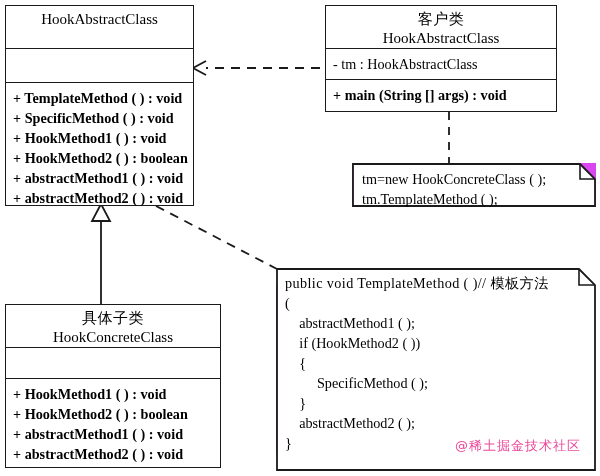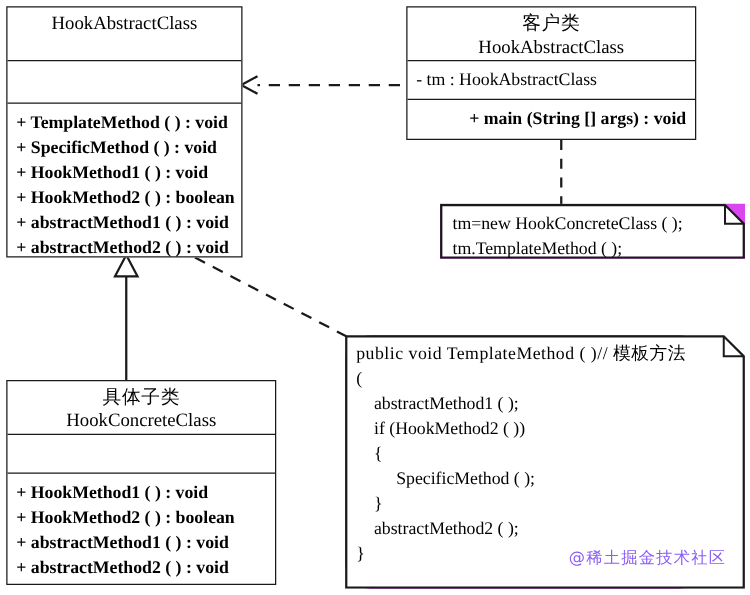--- a/index.html
+++ b/index.html
@@ -79,21 +79,21 @@
   .note-line.cn { letter-spacing: 0.4px; }
 
   
   .connector {
     position: absolute;
     pointer-events: none;
   }
   .watermark {
     position: absolute;
     font-size: 13px;
-    color: #8b5cf6;
+    color: #ec4899;
     letter-spacing: 1px;
     white-space: nowrap;
     font-family: "DejaVu Sans", "Liberation Sans", sans-serif;
   }
 </style>
 </head>
 <body>
 
 <div id="canvas">
 
@@ -132,21 +132,21 @@
   </div>
 
   <div class="uml-class" style="left:325px; top:5px; width:232px; height:107px;">
     <div class="uml-compartment class-header" style="height:43px;">
       <div class="class-name-cn">客户类</div>
       <div class="class-name-en">HookAbstractClass</div>
     </div>
     <div class="uml-compartment attr-list" style="height:31px; padding-top:5px;">
       <div class="member-row">- tm : HookAbstractClass</div>
     </div>
-    <div class="uml-compartment last op-list" style="padding-top:5px;text-align:right;">
+    <div class="uml-compartment last op-list" style="padding-top:5px;">
       <div class="member-row">+ main (String [] args) : void</div>
     </div>
   </div>
 
   <div class="uml-note" style="left:352px; top:163px; width:244px; height:44px;">
     <svg class="note-body" width="244" height="44" viewBox="0 0 244 44" preserveAspectRatio="none">
       <path d="M1,1 L228,1 L243,16 L243,43 L1,43 Z" fill="#ffffff" stroke="#1a1a1a" stroke-width="1.8" stroke-linejoin="miter"></path>
       <path d="M228,1 L228,16 L243,16" fill="none" stroke="#1a1a1a" stroke-width="1.6"></path>
     </svg>
     <div class="note-text">

